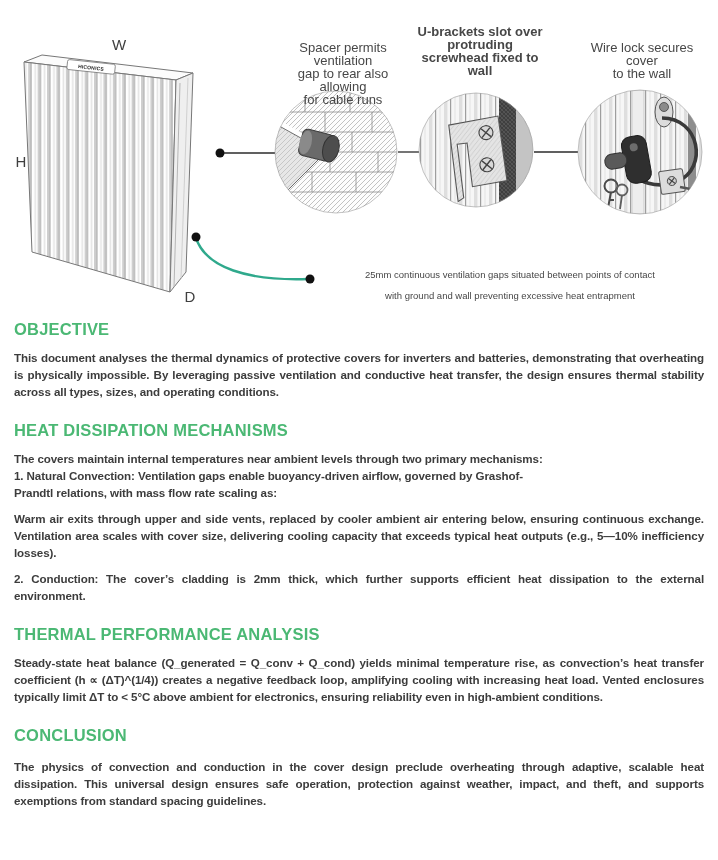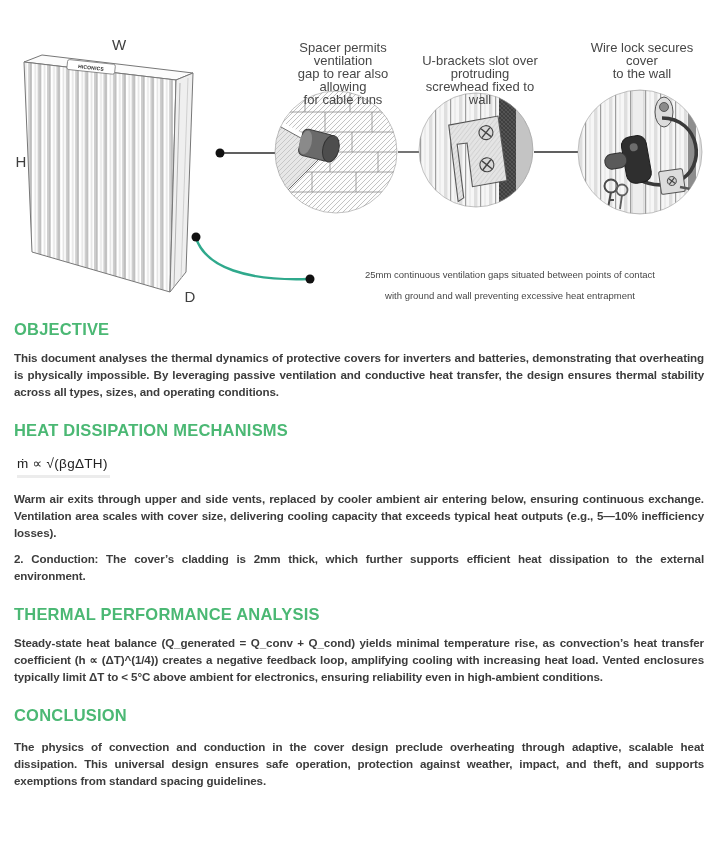--- a/index.html
+++ b/index.html
@@ -152,35 +152,37 @@
         </g>
         <line x1="680" y1="187" x2="716" y2="194" stroke="#555" stroke-width="2.4"></line>
       </g>
       <circle cx="640" cy="152" r="62" fill="none" stroke="#9b9b9b" stroke-width="0.6"></circle>
     </g>
   </svg>
 
   <div class="callout-caption" style="left:283px;top:41px;width:120px;">Spacer permits ventilation
 gap to rear also allowing
 for cable runs</div>
-  <div class="callout-caption" style="left:413px;top:54px;width:134px;">U-brackets slot over protruding
+  <div class="callout-caption" style="left:413px;top:25px;width:134px;font-weight:bold;">U-brackets slot over protruding
 screwhead fixed to wall</div>
   <div class="callout-caption" style="left:582px;top:41px;width:120px;">Wire lock secures cover
 to the wall</div>
 
   <div class="vent-note">25mm continuous ventilation gaps situated between points of contact
 with ground and wall preventing excessive heat entrapment</div>
 
   <div class="doc">
 
     <h2>OBJECTIVE</h2>
     <p>This document analyses the thermal dynamics of protective covers for inverters and batteries, demonstrating that overheating is physically impossible. By leveraging passive ventilation and conductive heat transfer, the design ensures thermal stability across all types, sizes, and operating conditions.</p>
 
     <h2 class="spaced">HEAT DISSIPATION MECHANISMS</h2>
-    <div><span class="formula">ṁ ∝ √(βgΔTH)</span></div>
+    <p class="prewrap">The covers maintain internal temperatures near ambient levels through two primary mechanisms:
+1. Natural Convection: Ventilation gaps enable buoyancy-driven airflow, governed by Grashof-
+Prandtl relations, with mass flow rate scaling as:</p>
     <p>Warm air exits through upper and side vents, replaced by cooler ambient air entering below, ensuring continuous exchange. Ventilation area scales with cover size, delivering cooling capacity that exceeds typical heat outputs (e.g., 5—10% inefficiency losses).</p>
     <p>2. Conduction: The cover’s cladding is 2mm thick, which further supports efficient heat dissipation to the external environment.</p>
 
     <h2 class="spaced">THERMAL PERFORMANCE ANALYSIS</h2>
     <p style="margin-top:3px;">Steady-state heat balance (Q_generated = Q_conv + Q_cond) yields minimal temperature rise, as convection’s heat transfer coefficient (h ∝ (ΔT)^(1/4)) creates a negative feedback loop, amplifying cooling with increasing heat load. Vented enclosures typically limit ΔT to &lt; 5°C above ambient for electronics, ensuring reliability even in high-ambient conditions.</p>
 
     <h2 class="spaced">CONCLUSION</h2>
     <p style="margin-top:13px;">The physics of convection and conduction in the cover design preclude overheating through adaptive, scalable heat dissipation. This universal design ensures safe operation, protection against weather, impact, and theft, and supports exemptions from standard spacing guidelines.</p>
 
   </div>

